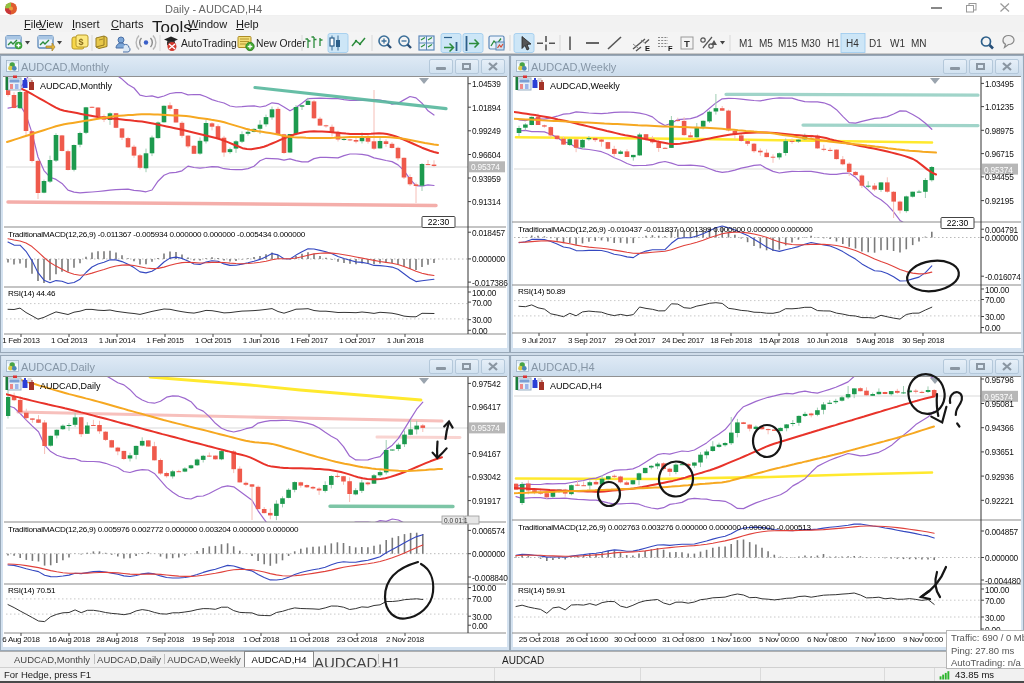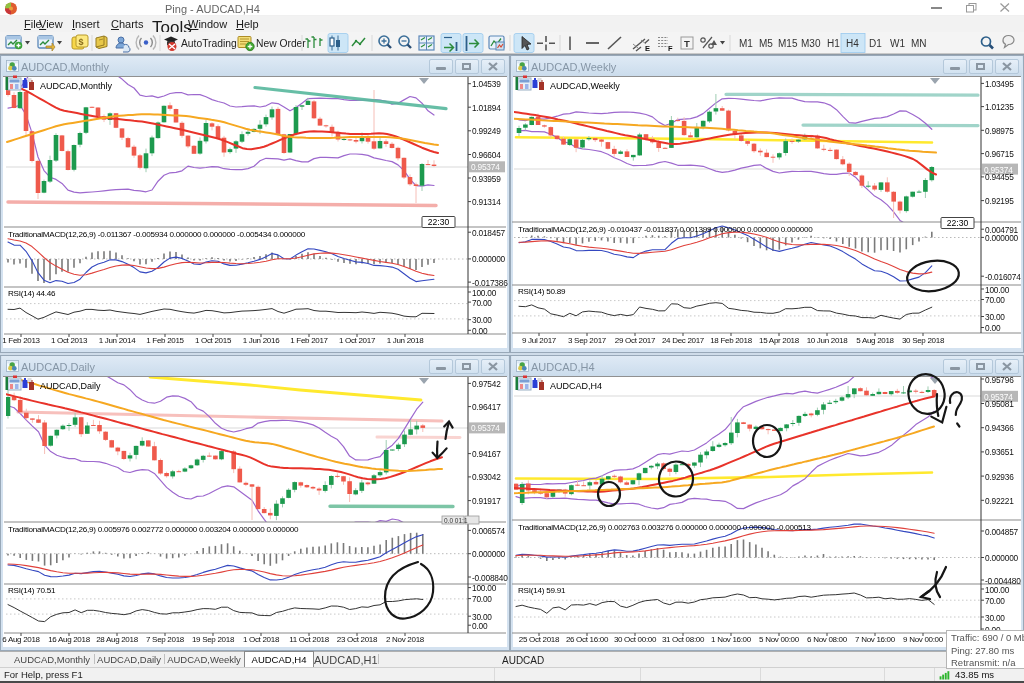--- a/index.html
+++ b/index.html
@@ -5,21 +5,21 @@
 .abs{position:absolute}
 svg text{font-family:"Liberation Sans",sans-serif}
 </style></head><body>
 <div class="abs" style="left:0;top:0;width:1024px;height:16px;background:#ffffff;border-bottom:1px solid #f0f0f0"></div>
 <svg class="abs" style="left:4px;top:2px" width="14" height="13" viewBox="0 0 14 13">
 <circle cx="7" cy="6.5" r="6" fill="#e05c30"></circle>
     <path d="M7,0.5 A6,6 0 0 0 1,6.5 L7,6.5 Z" fill="#8fc443"></path>
     <path d="M1,6.5 A6,6 0 0 0 7,12.5 L7,6.5 Z" fill="#c8373b"></path>
     <circle cx="7" cy="6.5" r="2" fill="#e8a03c"></circle>
   </svg>
-<div class="abs" style="left:165px;top:3px;font-size:11px;color:#666">Ping - AUDCAD,H4</div>
+<div class="abs" style="left:165px;top:3px;font-size:11px;color:#666">Daily - AUDCAD,H4</div>
 <div class="abs" style="left:931px;top:7px;width:11px;height:1.5px;background:#888"></div>
 <svg class="abs" style="left:966px;top:3px" width="11" height="10">
     <rect x="3" y="0.5" width="7" height="6.5" fill="none" stroke="#999"></rect>
     <rect x="0.5" y="2.5" width="7" height="6.5" fill="#fff" stroke="#999"></rect>
   </svg>
 <svg class="abs" style="left:1000px;top:3px" width="10" height="10">
     <path d="M0.5,0.5 L9,8.5 M9,0.5 L0.5,8.5" stroke="#999" stroke-width="1.2"></path>
   </svg>
 <div class="abs" style="left:0;top:16px;width:1024px;height:16px;background:#f2f2f2"></div>
 <div class="abs" style="left:24px;top:18px;font-size:11px;color:#1a1a1a"><u style="text-decoration-thickness:1px">F</u>ile</div>
@@ -1427,32 +1427,32 @@
 <div class="abs" style="left:0;top:651px;width:1024px;height:16px;background:#f0f0f0;border-top:1px solid #b0b0b0"></div>
 <div class="abs" style="left:94px;top:654px;width:1px;height:10px;background:#c0c0c0"></div>
 <div class="abs" style="left:10px;top:654px;width:84px;text-align:center;font-size:9.5px;color:#444">AUDCAD,Monthly</div>
 <div class="abs" style="left:164px;top:654px;width:1px;height:10px;background:#c0c0c0"></div>
 <div class="abs" style="left:94px;top:654px;width:70px;text-align:center;font-size:9.5px;color:#444">AUDCAD,Daily</div>
 <div class="abs" style="left:244px;top:654px;width:1px;height:10px;background:#c0c0c0"></div>
 <div class="abs" style="left:164px;top:654px;width:80px;text-align:center;font-size:9.5px;color:#444">AUDCAD,Weekly</div>
 <div class="abs" style="left:244px;top:651px;width:70px;height:16px;background:#ffffff;border:1px solid #888;border-bottom:none;z-index:3"></div>
 <div class="abs" style="left:244px;top:654px;width:70px;text-align:center;font-size:9.5px;color:#000;z-index:4">AUDCAD,H4</div>
 <div class="abs" style="left:378px;top:654px;width:1px;height:10px;background:#c0c0c0"></div>
-<div class="abs" style="left:314px;top:654px;width:64px;text-align:left;font-size:11px;color:#444">AUDCAD,H1</div>
+<div class="abs" style="left:314px;top:654px;width:64px;text-align:left;font-size:15px;color:#444">AUDCAD,H1</div>
 <div class="abs" style="left:0;top:667px;width:1024px;height:14px;background:#f1f1f1;border-top:1px solid #d0d0d0"></div>
-<div class="abs" style="left:4px;top:669px;font-size:9.5px;color:#222">For Help, press F1</div>
+<div class="abs" style="left:4px;top:669px;font-size:9.5px;color:#222">For Hedge, press F1</div>
 <div class="abs" style="left:502px;top:655px;font-size:10px;color:#222">AUDCAD</div>
 <div class="abs" style="left:494px;top:668px;width:1px;height:13px;background:#dadada"></div>
 <div class="abs" style="left:640px;top:668px;width:1px;height:13px;background:#dadada"></div>
 <div class="abs" style="left:760px;top:668px;width:1px;height:13px;background:#dadada"></div>
 <div class="abs" style="left:884px;top:668px;width:1px;height:13px;background:#dadada"></div>
 <div class="abs" style="left:934px;top:668px;width:1px;height:13px;background:#dadada"></div>
 <svg class="abs" style="left:937px;top:670px" width="14" height="10">
     <rect x="2.6" y="6.3" width="1.9" height="3.2" fill="#2db52d"></rect>
     <rect x="5.2" y="4.6" width="1.9" height="4.9" fill="#2db52d"></rect>
     <rect x="7.800000000000001" y="2.9000000000000004" width="1.9" height="6.6" fill="#2db52d"></rect>
     <rect x="10.4" y="1.2000000000000002" width="1.9" height="8.3" fill="#2db52d"></rect>
   </svg>
 <div class="abs" style="left:955px;top:669px;font-size:9.5px;color:#111">43.85 ms</div>
 <div class="abs" style="left:0;top:681px;width:1024px;height:2px;background:#4a4a4a"></div>
 <div class="abs" style="left:946px;top:630px;width:80px;height:39px;background:#fff;border:1px solid #b5b5b5;z-index:9"></div>
 <div class="abs" style="left:951px;top:632px;font-size:9.5px;color:#555;z-index:10;white-space:nowrap">Traffic: 690 / 0 Mb</div>
 <div class="abs" style="left:951px;top:645px;font-size:9.5px;color:#555;z-index:10;white-space:nowrap">Ping: 27.80 ms</div>
-<div class="abs" style="left:951px;top:657px;font-size:9.5px;color:#555;z-index:10;white-space:nowrap">Retransmit: n/a</div>
+<div class="abs" style="left:951px;top:657px;font-size:9.5px;color:#555;z-index:10;white-space:nowrap">AutoTrading: n/a</div>
 </body></html>

